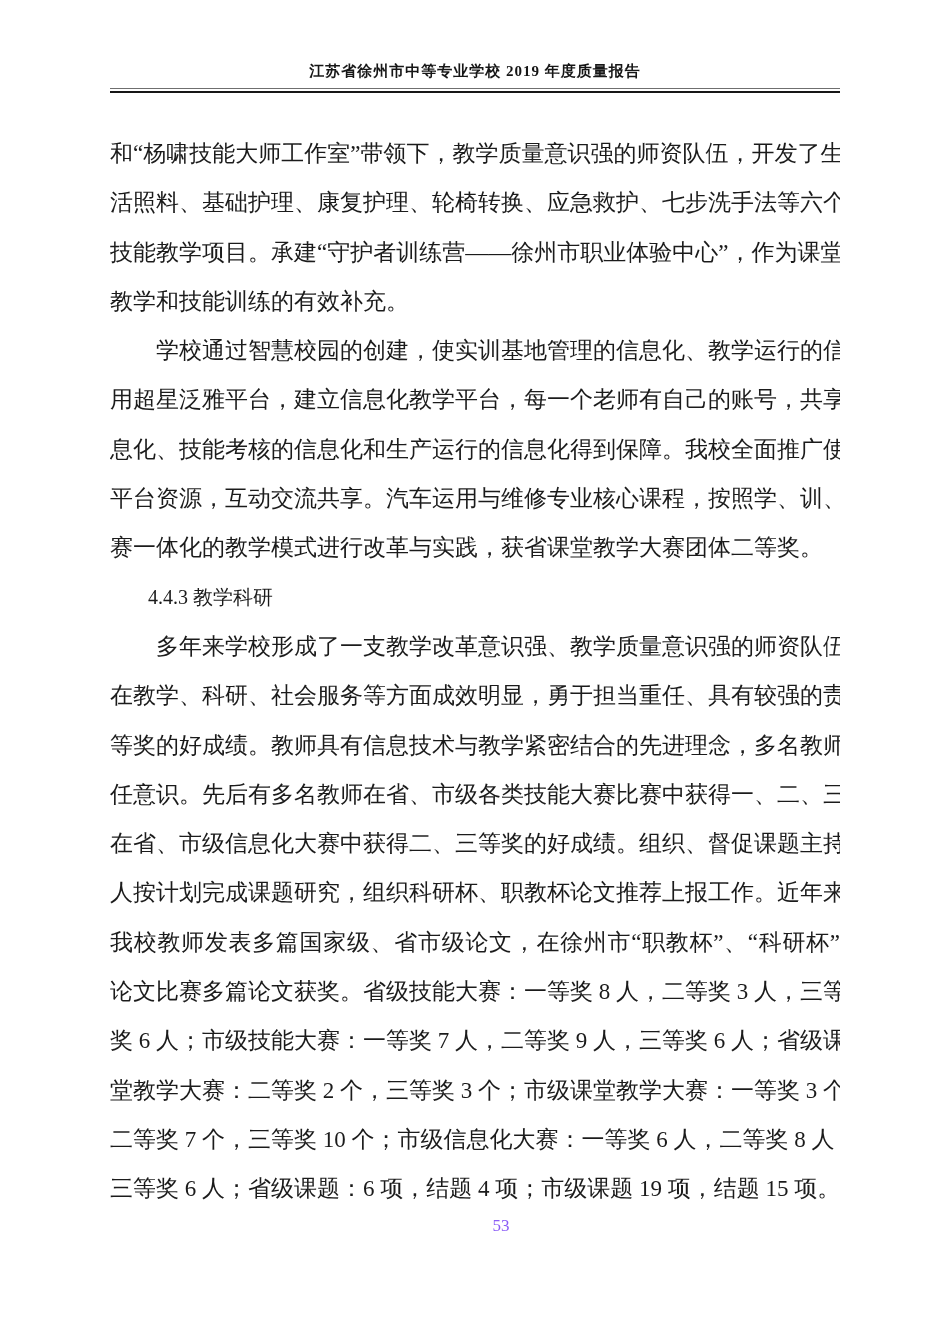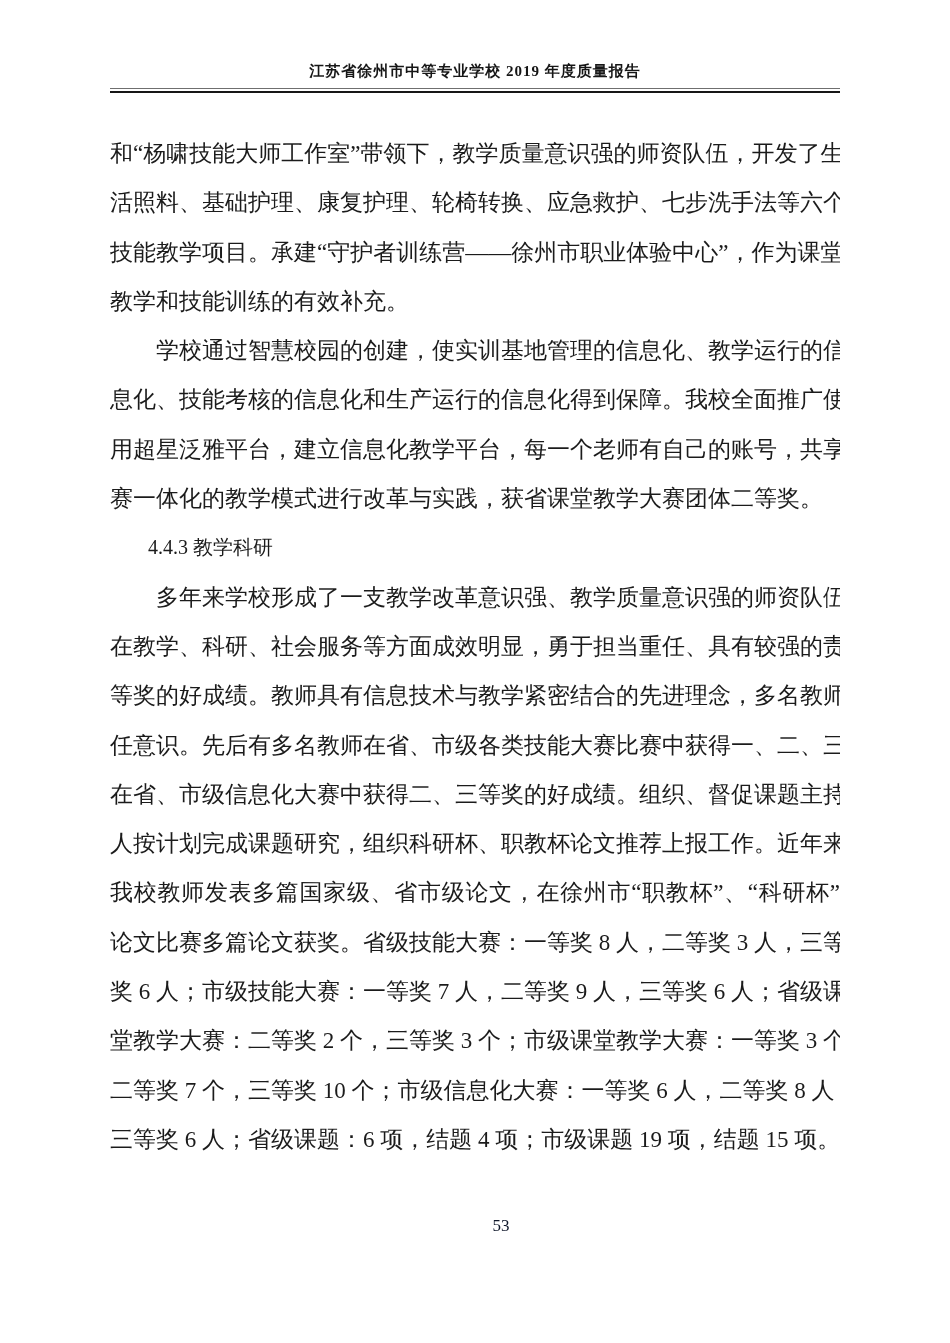--- a/index.html
+++ b/index.html
@@ -51,21 +51,21 @@
     text-indent: 38px;
     overflow: hidden;
   }
   .footer {
     position: absolute;
     left: 0;
     top: 1212px;
     width: 950px;
     text-align: center;
   }
-  .page-number { font-size: 17px; color: #0f172a; }
+  .page-number { font-size: 17px; color: #8b5cf6; }
 </style>
 </head>
 <body>
 
 <div class="page">
 
   <div class="header">
     <div class="header-title">江苏省徐州市中等专业学校 2019 年度质量报告</div>
     <div class="header-rule"></div>
   </div>
@@ -74,22 +74,23 @@
 
     <div class="para">
       <div class="line">和“杨啸技能大师工作室”带领下，教学质量意识强的师资队伍，开发了生</div>
       <div class="line">活照料、基础护理、康复护理、轮椅转换、应急救护、七步洗手法等六个</div>
       <div class="line">技能教学项目。承建“守护者训练营——徐州市职业体验中心”，作为课堂</div>
       <div class="line last">教学和技能训练的有效补充。</div>
     </div>
 
     <div class="para">
       <div class="line indent">学校通过智慧校园的创建，使实训基地管理的信息化、教学运行的信</div>
+      <div class="line">用超星泛雅平台，建立信息化教学平台，每一个老师有自己的账号，共享</div>
       <div class="line">息化、技能考核的信息化和生产运行的信息化得到保障。我校全面推广使</div>
-      <div class="line">用超星泛雅平台，建立信息化教学平台，每一个老师有自己的账号，共享</div>
+      <div class="line">平台资源，互动交流共享。汽车运用与维修专业核心课程，按照学、训、</div>
       <div class="line last">赛一体化的教学模式进行改革与实践，获省课堂教学大赛团体二等奖。</div>
     </div>
 
     <div class="heading-line">4.4.3 教学科研</div>
 
     <div class="para">
       <div class="line indent">多年来学校形成了一支教学改革意识强、教学质量意识强的师资队伍，</div>
       <div class="line">在教学、科研、社会服务等方面成效明显，勇于担当重任、具有较强的责</div>
       <div class="line">等奖的好成绩。教师具有信息技术与教学紧密结合的先进理念，多名教师</div>
       <div class="line">任意识。先后有多名教师在省、市级各类技能大赛比赛中获得一、二、三</div>

